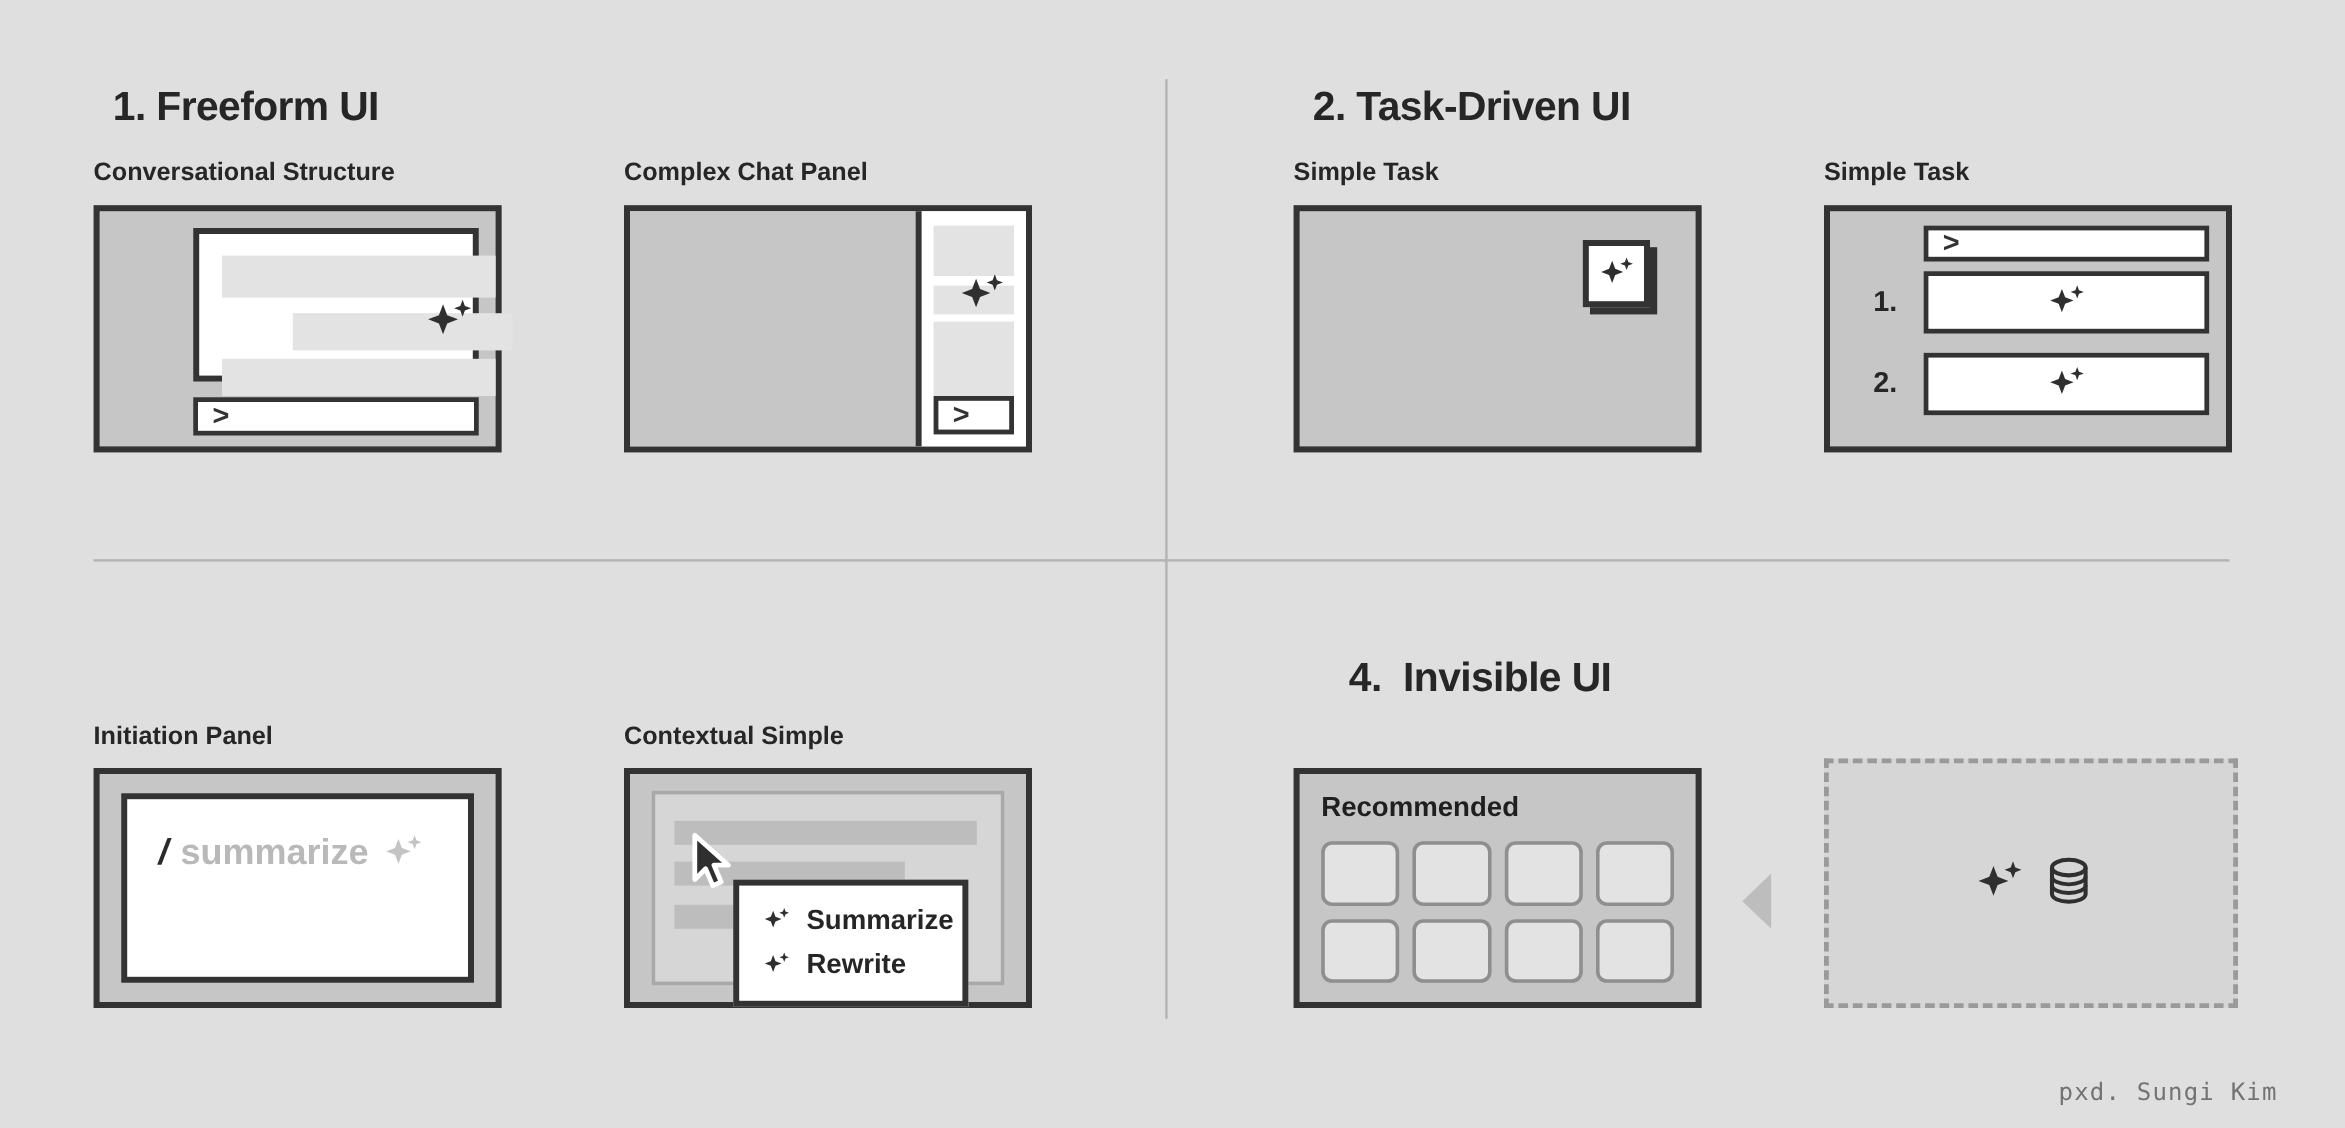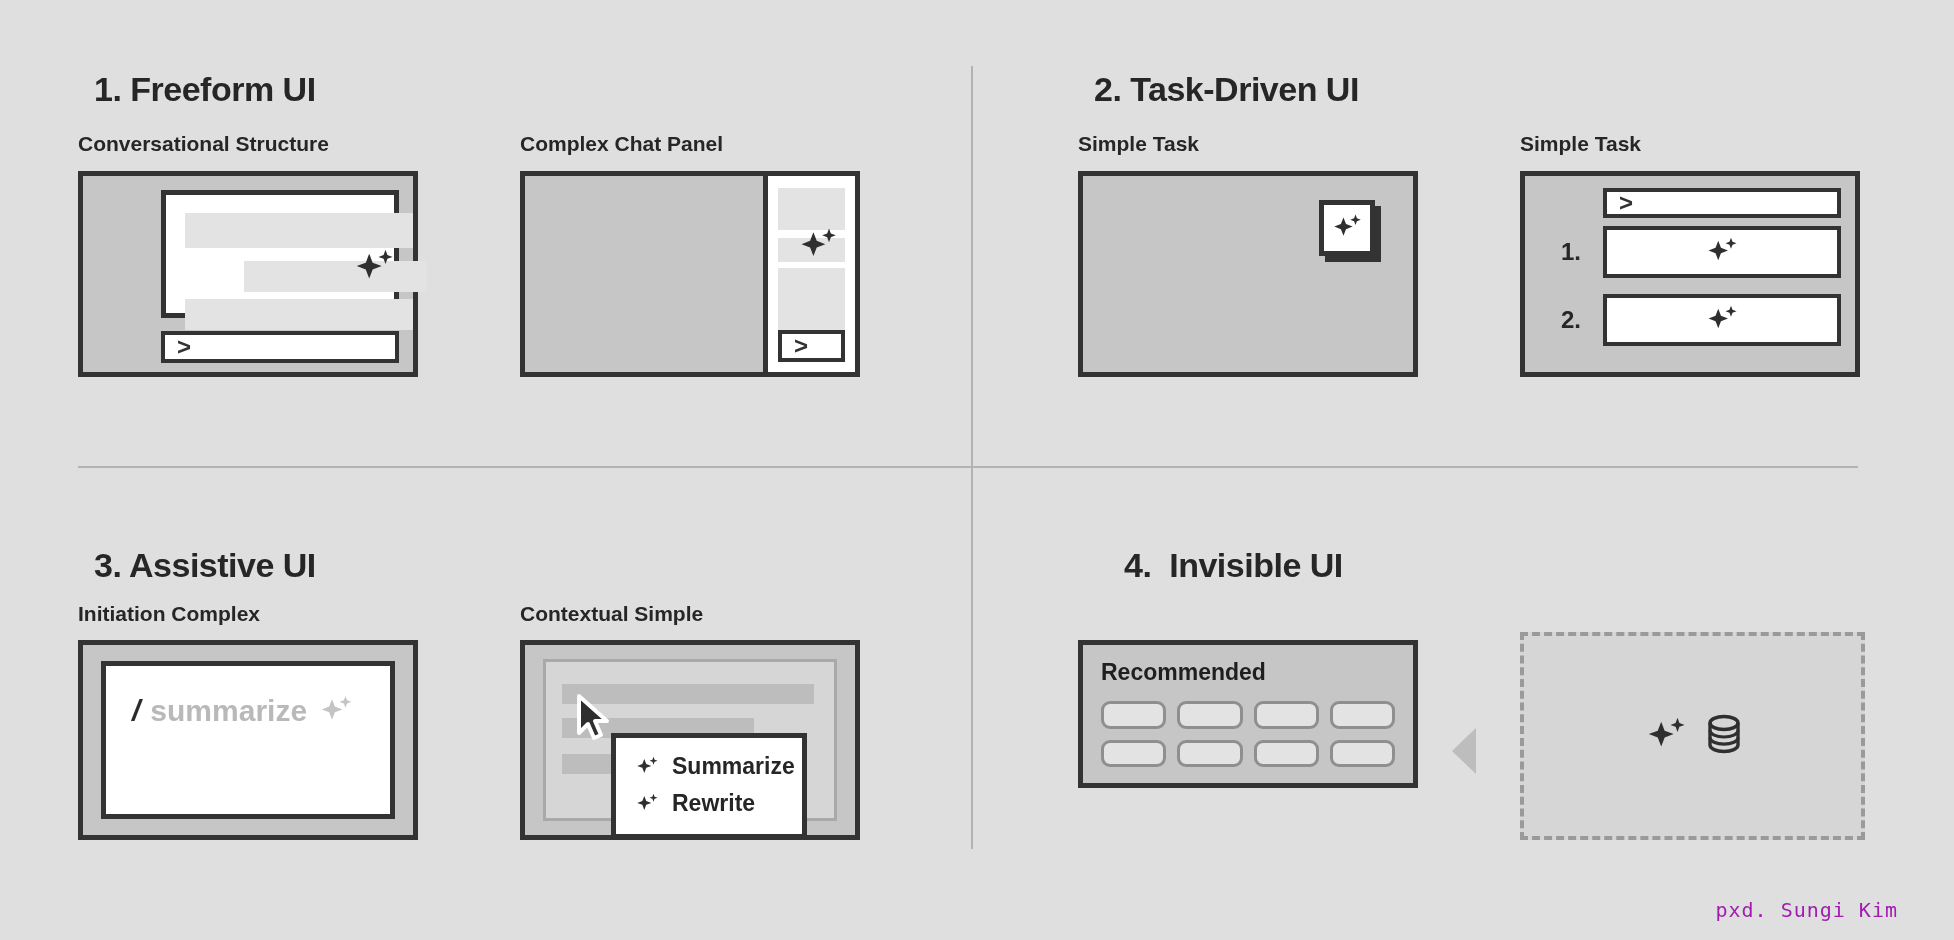--- a/index.html
+++ b/index.html
@@ -128,21 +128,21 @@
   .cursor{position:absolute;left:48px;top:48px;}
   #p-ctx .menu{
     position:absolute;left:86px;top:88px;width:196px;
     box-sizing:border-box;border:5px solid #333;background:#fff;
     padding:10px 0 12px 0;
   }
   .menu-item{display:flex;align-items:center;gap:12px;padding:5px 0 5px 18px;}
   .menu-label{font-size:23px;font-weight:700;color:#262626;}
 
   
-  #p-rec{position:absolute;left:1078px;top:640px;width:340px;height:148px;}
+  #p-rec{position:absolute;left:1078px;top:640px;width:340px;height:200px;}
   #p-rec .rec-title{
     position:absolute;left:18px;top:14px;font-size:23px;font-weight:700;color:#1f1f1f;
   }
   #p-rec .grid{
     position:absolute;left:18px;top:56px;right:18px;bottom:16px;
     display:grid;grid-template-columns:repeat(4,1fr);grid-template-rows:repeat(2,1fr);
     gap:11px;
   }
   .card{background:#e3e3e3;border:3px solid #8f8f8f;border-radius:9px;}
 
@@ -155,21 +155,21 @@
   .tri-left{
     position:absolute;left:1452px;top:728px;
     width:0;height:0;border-top:23px solid transparent;border-bottom:23px solid transparent;
     border-right:24px solid #bdbdbd;
   }
 
   
   .credit{
     position:absolute;right:56px;bottom:18px;
     font-family:"DejaVu Sans Mono", monospace;
-    font-size:20px;color:#a21caf;letter-spacing:1px;
+    font-size:20px;color:#737373;letter-spacing:1px;
   }
 </style>
 </head>
 <body>
 
 <div class="canvas">
 
   <div class="v-divider"></div>
   <div class="h-divider"></div>
 
@@ -249,24 +249,21 @@
     <div class="step step2">
       <span>
         <svg class="sparkle" width="36" height="36" viewBox="0 0 48 48">
           <path d="M19 9 L22.6 18.4 L32 22 L22.6 25.6 L19 35 L15.4 25.6 L6 22 L15.4 18.4 Z"></path>
           <path d="M36 5 L38 10.4 L43.4 12.4 L38 14.4 L36 19.8 L34 14.4 L28.6 12.4 L34 10.4 Z"></path>
         </svg>
       </span>
     </div>
   </div>
 
-  <div class="section" style="left:78px;top:530px;">
-    <h2 class="sec-title">3. Assistive UI</h2>
-  </div>
-  <div class="sub-title" style="position:absolute;left:78px;top:602px;">Initiation Complex</div>
+  <div class="sub-title" style="position:absolute;left:78px;top:602px;">Initiation Panel</div>
   <div class="sub-title" style="position:absolute;left:520px;top:602px;">Contextual Simple</div>
 
   <div class="frame" id="p-init">
     <div class="inner">
       <div class="slash-line">
         <span class="slash">/</span>
         <span class="slash-word">summarize</span>
         <span>
           <svg class="sparkle light" width="38" height="38" viewBox="0 0 48 48">
             <path d="M19 9 L22.6 18.4 L32 22 L22.6 25.6 L19 35 L15.4 25.6 L6 22 L15.4 18.4 Z"></path>

